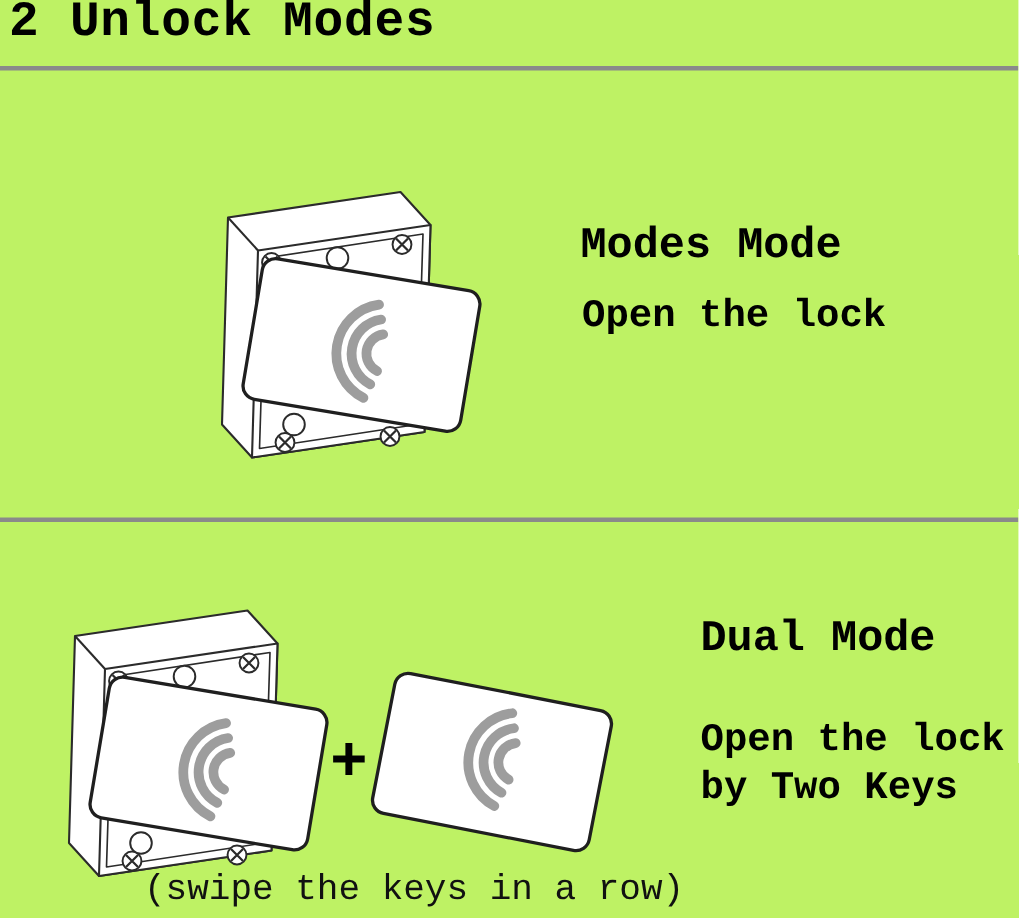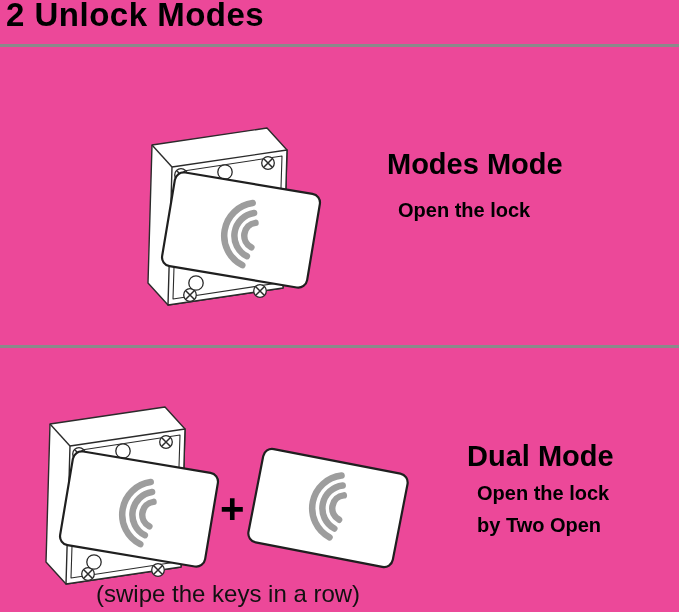--- a/index.html
+++ b/index.html
@@ -1,39 +1,39 @@
 <!DOCTYPE html>
 <html><head>
 <meta charset="utf-8">
 <style>
   html,body{margin:0;padding:0;background:#fff;}
   .canvas{
-    position:relative;width:679px;height:612px;background:#ec4899;
-    font-family:Liberation Sans, sans-serif;color:#000;overflow:hidden;
+    position:relative;width:679px;height:612px;background:#bef264;
+    font-family:Liberation Mono, monospace;color:#000;overflow:hidden;
   }
   .page-title{
     position:absolute;left:6px;top:3px;font-size:33px;line-height:23px;
     font-weight:bold;letter-spacing:.5px;white-space:nowrap;
   }
   .rule{position:absolute;left:0;width:679px;height:3px;background:#8a8a8a;}
   .rule-top{top:44px;}
   .rule-mid{top:345px;}
   .illus{position:absolute;}
   .illus-1{left:130px;top:105px;}
   .illus-2{left:28px;top:384px;}
   .illus-3{left:240px;top:442px;}
   .mode-heading{
     position:absolute;font-size:29px;line-height:30px;font-weight:bold;white-space:nowrap;
   }
   .mode-desc{
-    position:absolute;font-size:20px;font-weight:bold;white-space:nowrap;margin-left:10px;
+    position:absolute;font-size:26px;font-weight:bold;white-space:nowrap;
   }
   .h-single{left:387px;top:149px;}
   .d-single{left:388px;top:195px;line-height:31px;}
-  .h-dual{left:467px;top:441px;}
+  .h-dual{left:467px;top:411px;}
   .d-dual{left:467px;top:477px;line-height:32px;}
   .plus{
     position:absolute;left:220px;top:488px;font-size:42px;line-height:42px;
     font-weight:bold;
   }
   .caption{
     position:absolute;left:96px;top:581px;font-size:24px;line-height:26px;
     color:#111;white-space:nowrap;
   }
 </style>
@@ -104,17 +104,17 @@
   <svg class="illus illus-2" viewBox="0 0 200 230" width="200" height="230">
     <use href="#lock-unit"></use>
   </svg>
   <div class="plus">+</div>
   <svg class="illus illus-3" viewBox="0 0 180 140" width="180" height="140">
     <use href="#free-card"></use>
   </svg>
   <div class="mode-heading h-dual">Dual Mode</div>
   <div class="mode-desc d-dual">
     <div>Open the lock</div>
-    <div>by Two Open</div>
+    <div>by Two Keys</div>
   </div>
   <div class="caption">(swipe the keys in a row)</div>
 
 </div>
 
 </body></html>

